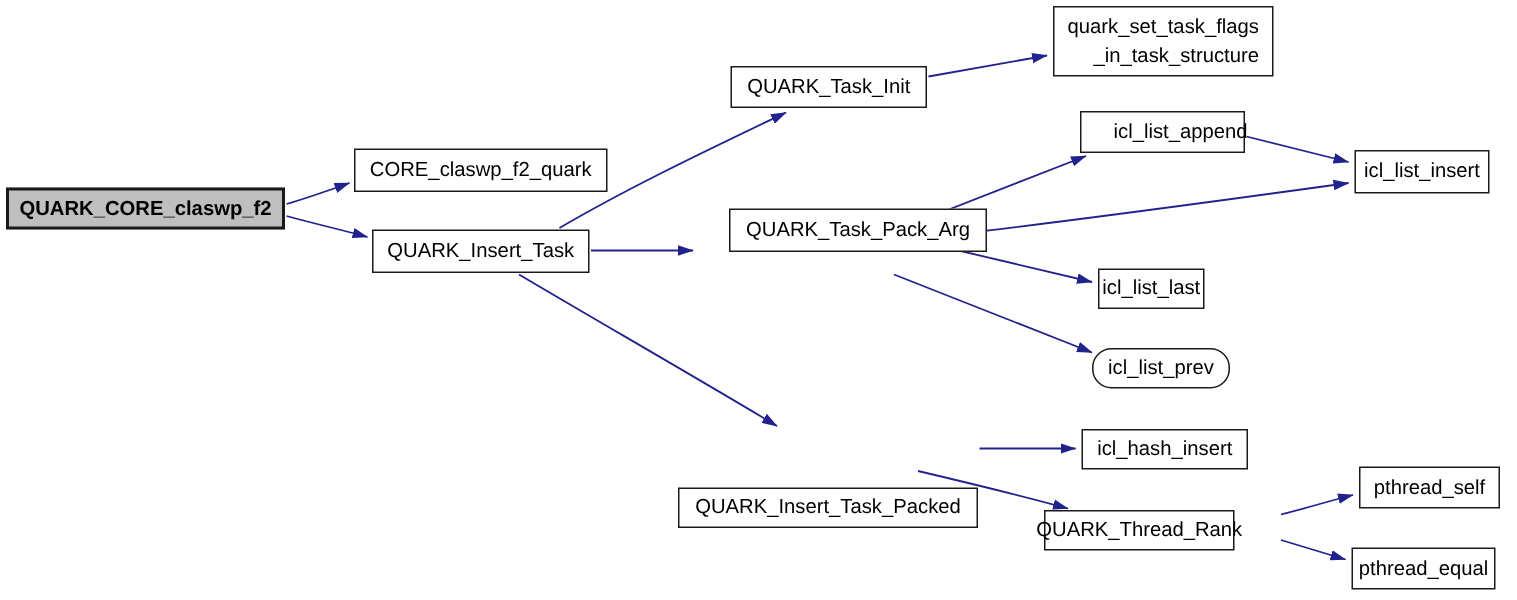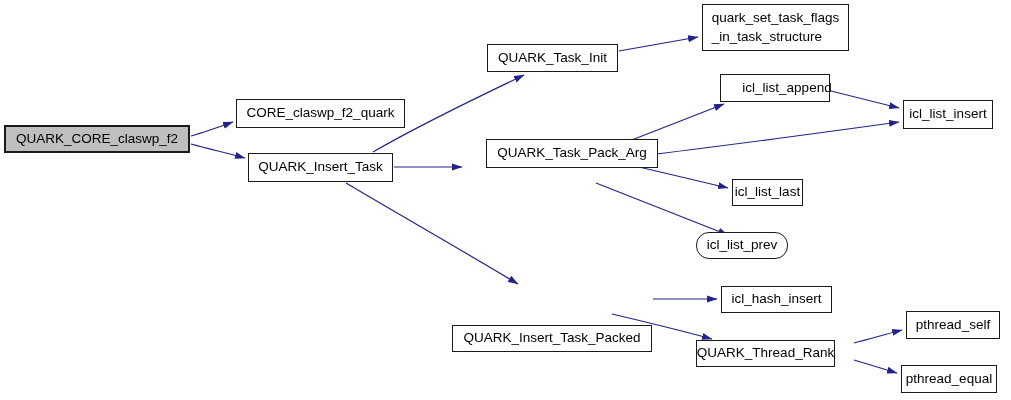--- a/index.html
+++ b/index.html
@@ -24,28 +24,29 @@
     position:absolute;
     box-sizing:border-box;
     background:var(--node_bg);
     border:1px solid var(--border);
     color:var(--text);
     font-size:13.5px;
     line-height:1.35;
     display:flex;
     align-items:center;
     justify-content:center;
-    text-align:left;
+    text-align:right;
     white-space:pre-line;
     cursor:pointer;
   }
   .node.highlight{
     background:var(--highlight_bg);
     border-width:2px;
     cursor:default;
+    font-weight:bold;
   }
 </style>
 </head>
 <body>
 
 <div class="canvas">
   <svg class="edges" width="1011" height="400" viewBox="0 0 1011 400" xmlns="http://www.w3.org/2000/svg">
     <defs>
       <marker id="arrow" markerWidth="11" markerHeight="8" refX="10" refY="4" orient="auto" markerUnits="userSpaceOnUse">
         <polygon class="arrowhead" points="0,0.5 10.5,4 0,7.5"></polygon>
@@ -73,20 +74,20 @@
       <div class="node highlight" style="left: 4px; top: 125px; width: 186px; height: 28px;">QUARK_CORE_claswp_f2</div>
       <div class="node" style="left: 236px; top: 99px; width: 169px; height: 29px;">CORE_claswp_f2_quark</div>
       <div class="node" style="left: 248px; top: 153px; width: 145px; height: 29px;">QUARK_Insert_Task</div>
       <div class="node" style="left: 487px; top: 44px; width: 131px; height: 28px;">QUARK_Task_Init</div>
       <div class="node" style="left: 702px; top: 4px; width: 147px; height: 47px;">quark_set_task_flags
 _in_task_structure</div>
       <div class="node" style="left: 720px; top: 74px; width: 110px; height: 28px; padding-left: 24px;">icl_list_append</div>
       <div class="node" style="left: 903px; top: 100px; width: 90px; height: 29px;">icl_list_insert</div>
       <div class="node" style="left: 466px; top: 139px; width: 172px; height: 29px; margin-left: 20px;">QUARK_Task_Pack_Arg</div>
       <div class="node" style="left: 732px; top: 179px; width: 71px; height: 27px;">icl_list_last</div>
-      <div class="node" style="left: 696px; top: 232px; width: 92px; height: 27px; border-radius: 13px;">icl_list_prev</div>
+      <div class="node" style="left: 728px; top: 232px; width: 92px; height: 27px; border-radius: 13px;">icl_list_prev</div>
       <div class="node" style="left: 452px; top: 286px; width: 200px; height: 27px; margin-top: 39px;">QUARK_Insert_Task_Packed</div>
       <div class="node" style="left: 721px; top: 286px; width: 111px; height: 27px;">icl_hash_insert</div>
-      <div class="node" style="left: 696px; top: 340px; width: 139px; height: 27px;">QUARK_Thread_Rank</div>
+      <div class="node" style="left: 696px; top: 340px; width: 127px; height: 27px;">QUARK_Thread_Rank</div>
       <div class="node" style="left: 906px; top: 311px; width: 94px; height: 28px;">pthread_self</div>
       <div class="node" style="left: 901px; top: 365px; width: 96px; height: 28px;">pthread_equal</div>
     </div>
 </div>
 
 </body></html>

